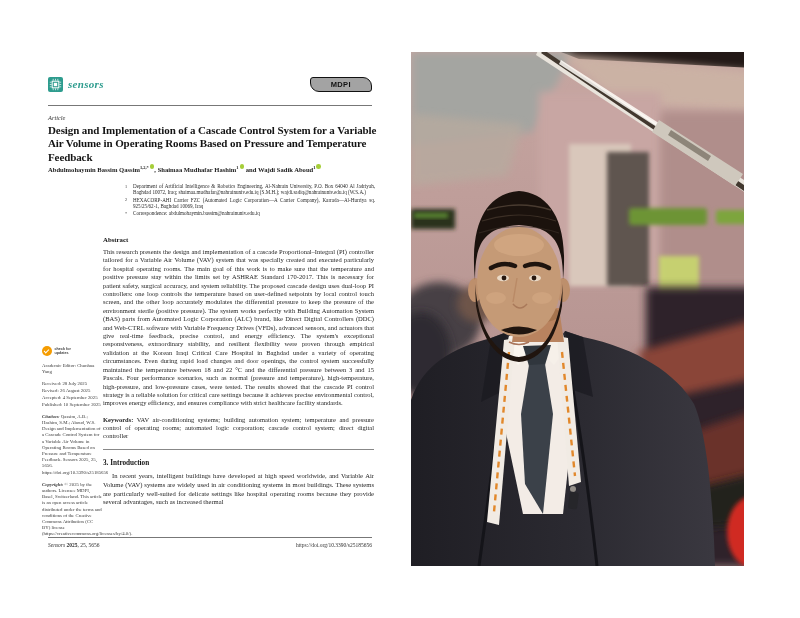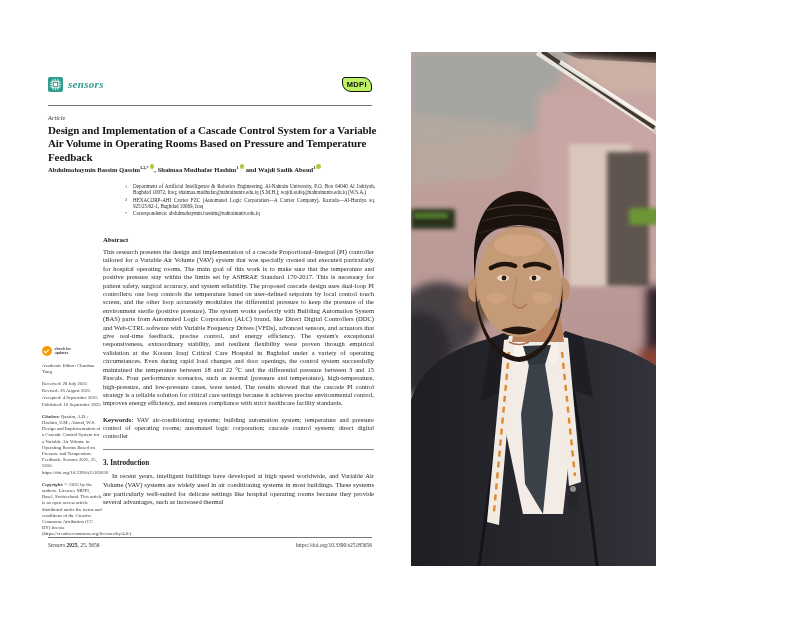--- a/index.html
+++ b/index.html
@@ -1,27 +1,27 @@
 <!DOCTYPE html>
 <html><head>
 <meta charset="utf-8">
 <style>
   html,body{margin:0;padding:0;background:#ffffff;}
-  .stage{position:relative;width:656px;height:618px;background:#fff;overflow:hidden;
+  .stage{position:relative;width:744px;height:618px;background:#fff;overflow:hidden;
          font-family:"Liberation Serif",serif;color:#1c1c1c;}
   .paper{position:absolute;left:30px;top:15px;width:362px;height:588px;background:#fff;}
 
   
   .masthead{position:absolute;left:18px;top:58px;width:324px;height:22px;
             display:flex;justify-content:space-between;align-items:center;}
   .logo-wrap{display:flex;align-items:center;gap:5px;}
   .journal-name{font-style:italic;font-weight:bold;font-size:11px;color:#2E9C8E;letter-spacing:.3px;}
-  .mdpi-badge{border:1.2px solid #111;border-radius:3px 9px 3px 9px;padding:2px 4px;
+  .mdpi-badge{border:1.2px solid #111;border-radius:3px 9px 3px 9px;padding:2px 20px;
               font-family:"Liberation Sans",sans-serif;font-weight:bold;font-size:7.5px;
-              color:#111;letter-spacing:.4px;background:#bef264;margin-left:16px;}
+              color:#111;letter-spacing:.4px;background:#a3a3a3;margin-left:16px;}
   .rule-top{position:absolute;left:18px;top:90px;width:324px;border-top:.8px solid #777;}
   .article-type{position:absolute;left:18px;top:99px;font-style:italic;font-size:6.4px;color:#333;}
   .article-title{position:absolute;left:18px;top:109px;width:330px;margin:0;
                  font-size:11px;line-height:13.4px;font-weight:bold;color:#141414;letter-spacing:-.1px;}
   .authors{position:absolute;left:18px;top:149px;width:330px;font-size:6.6px;font-weight:bold;color:#222;}
   .authors sup{font-size:4.4px;font-weight:bold;}
   .orcid{display:inline-block;width:4.6px;height:4.6px;border-radius:50%;background:#A6CE39;
          vertical-align:3px;margin-left:1px;}
   .affiliations{position:absolute;left:95px;top:168px;width:250px;font-size:5.1px;line-height:6.3px;color:#2a2a2a;}
   .aff-row{display:flex;margin-bottom:1px;}

